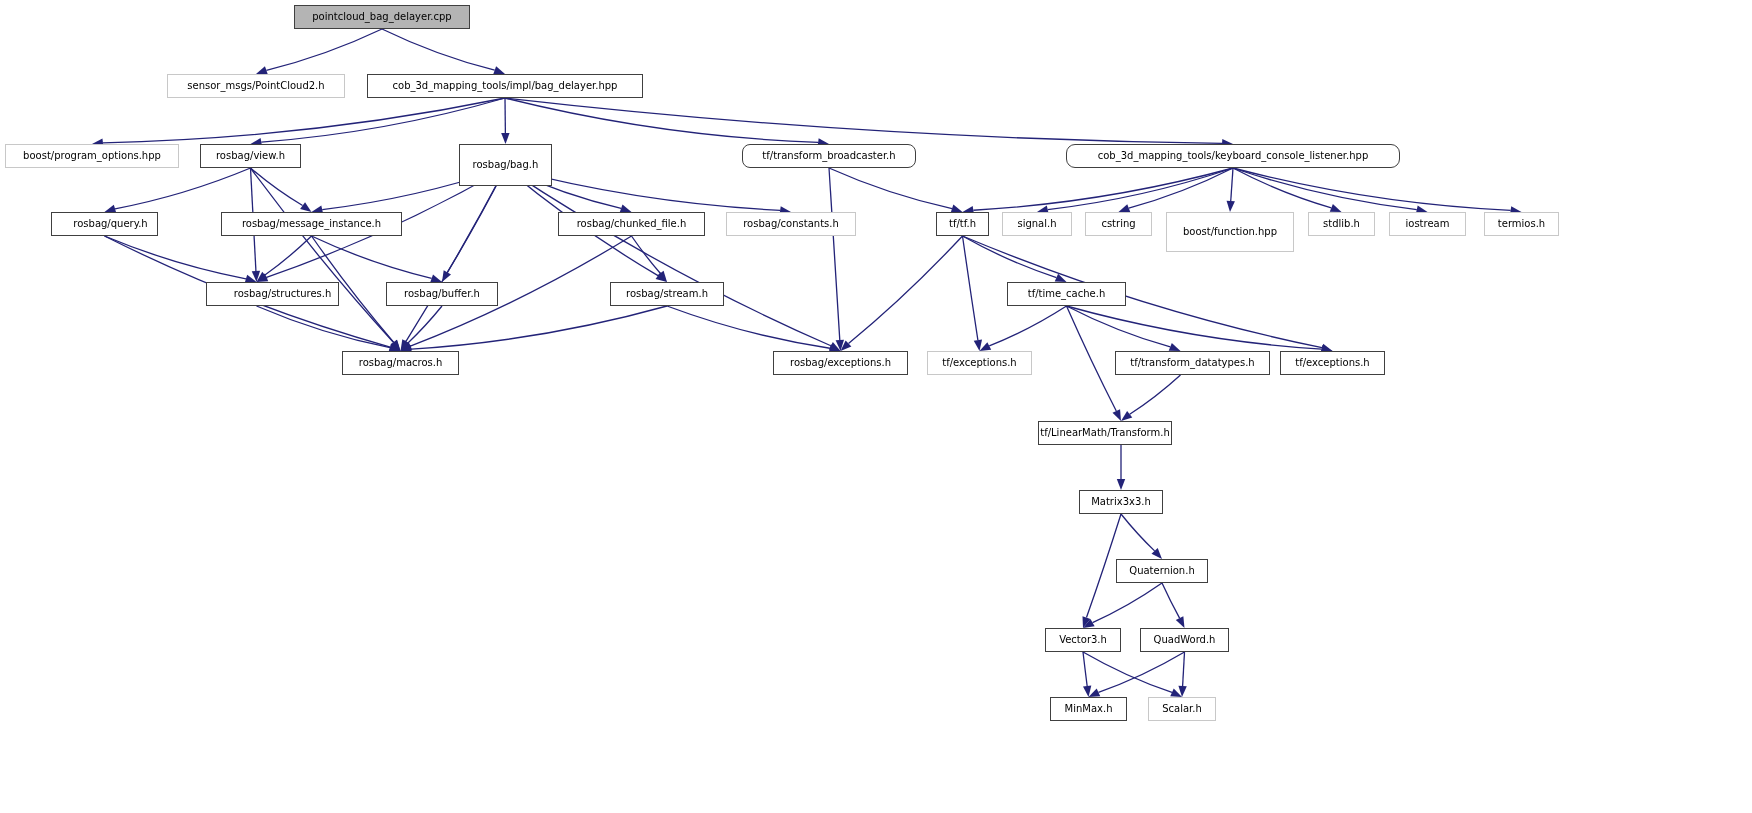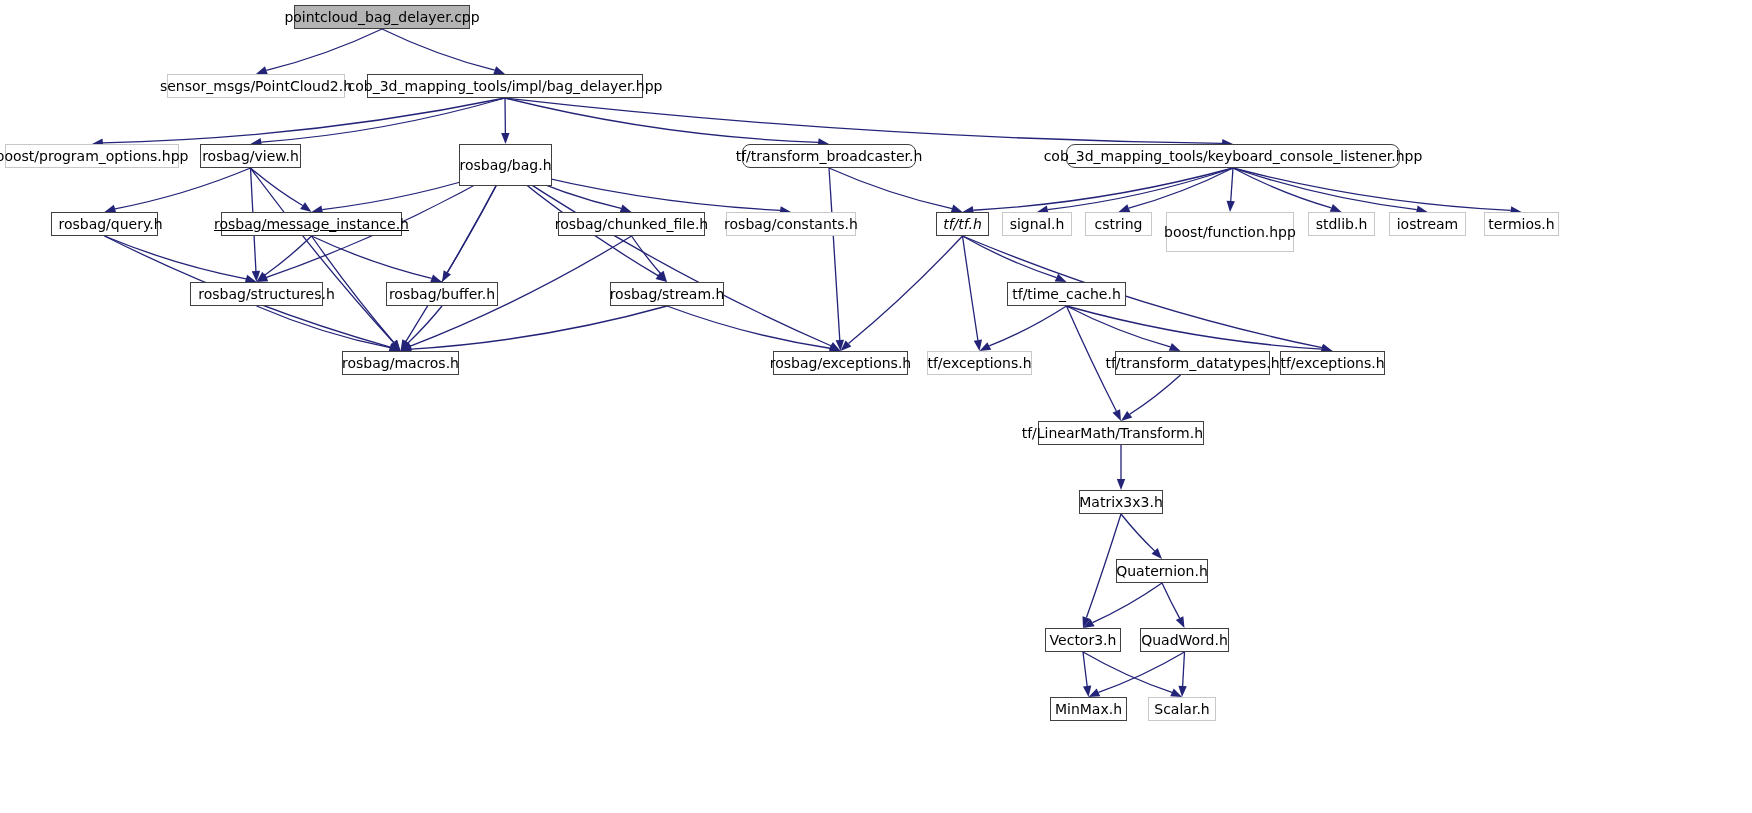--- a/index.html
+++ b/index.html
@@ -1,20 +1,20 @@
 <!DOCTYPE html>
 <html><head>
 <meta charset="utf-8">
 <style>
   html,body{margin:0;padding:0;background:#ffffff;}
   body{font-family:"DejaVu Sans",sans-serif;}
   #graph{position:relative;width:1752px;height:813px;overflow:hidden;background:#ffffff;}
   #edges{position:absolute;left:0;top:0;width:1752px;height:813px;}
   .node{position:absolute;box-sizing:border-box;display:flex;align-items:center;justify-content:center;
-        background:#ffffff;white-space:nowrap;color:#000000;font-size:14px;line-height:1;}
+        background:#ffffff;white-space:nowrap;color:#000000;font-size:10px;line-height:1;}
   .node.solid{border:1.4px solid #404040;}
   .node.light{border:1.2px solid #c8c8c8;}
   .node.root{border:1.4px solid #404040;background:#b4b4b4;}
   .node span{pointer-events:none;}
 </style>
 </head>
 <body>
 
 <div id="graph">
   <svg id="edges" xmlns="http://www.w3.org/2000/svg">
@@ -154,51 +154,51 @@
       </div>
       <div class="node solid" style="left: 742px; top: 144px; width: 174px; height: 24px; border-radius: 8px;">
         <span>tf/transform_broadcaster.h</span>
       </div>
       <div class="node solid" style="left: 1066px; top: 144px; width: 334px; height: 24px; border-radius: 9px;">
         <span>cob_3d_mapping_tools/keyboard_console_listener.hpp</span>
       </div>
       <div class="node solid" style="left: 51px; top: 212px; width: 107px; height: 24px; padding-left: 12px;">
         <span>rosbag/query.h</span>
       </div>
-      <div class="node solid" style="left: 221px; top: 212px; width: 181px; height: 24px; text-decoration: underline;">
+      <div class="node solid" style="left: 221px; top: 212px; width: 181px; height: 24px;">
         <span>rosbag/message_instance.h</span>
       </div>
       <div class="node solid" style="left: 558px; top: 212px; width: 147px; height: 24px;">
         <span>rosbag/chunked_file.h</span>
       </div>
       <div class="node light" style="left: 726px; top: 212px; width: 130px; height: 24px;">
         <span>rosbag/constants.h</span>
       </div>
-      <div class="node solid" style="left: 936px; top: 212px; width: 53px; height: 24px; font-style: italic;">
+      <div class="node solid" style="left: 936px; top: 212px; width: 53px; height: 24px;">
         <span>tf/tf.h</span>
       </div>
       <div class="node light" style="left: 1002px; top: 212px; width: 70px; height: 24px;">
         <span>signal.h</span>
       </div>
       <div class="node light" style="left: 1085px; top: 212px; width: 67px; height: 24px;">
         <span>cstring</span>
       </div>
       <div class="node light" style="left: 1166px; top: 212px; width: 128px; height: 40px;">
         <span>boost/function.hpp</span>
       </div>
       <div class="node light" style="left: 1308px; top: 212px; width: 67px; height: 24px;">
         <span>stdlib.h</span>
       </div>
       <div class="node light" style="left: 1389px; top: 212px; width: 77px; height: 24px;">
         <span>iostream</span>
       </div>
       <div class="node light" style="left: 1484px; top: 212px; width: 75px; height: 24px; text-align: right;">
         <span>termios.h</span>
       </div>
-      <div class="node solid" style="left: 190px; top: 282px; width: 133px; height: 24px; padding-left: 20px;">
+      <div class="node solid" style="left: 206px; top: 282px; width: 133px; height: 24px; padding-left: 20px;">
         <span>rosbag/structures.h</span>
       </div>
       <div class="node solid" style="left: 386px; top: 282px; width: 112px; height: 24px;">
         <span>rosbag/buffer.h</span>
       </div>
       <div class="node solid" style="left: 610px; top: 282px; width: 114px; height: 24px;">
         <span>rosbag/stream.h</span>
       </div>
       <div class="node solid" style="left: 1007px; top: 282px; width: 119px; height: 24px;">
         <span>tf/time_cache.h</span>
@@ -211,21 +211,21 @@
       </div>
       <div class="node light" style="left: 927px; top: 351px; width: 105px; height: 24px;">
         <span>tf/exceptions.h</span>
       </div>
       <div class="node solid" style="left: 1103px; top: 351px; width: 155px; height: 24px; margin-left: 12px;">
         <span>tf/transform_datatypes.h</span>
       </div>
       <div class="node solid" style="left: 1280px; top: 351px; width: 105px; height: 24px;">
         <span>tf/exceptions.h</span>
       </div>
-      <div class="node solid" style="left: 1038px; top: 421px; width: 166px; height: 24px; justify-content: flex-end;">
+      <div class="node solid" style="left: 1038px; top: 421px; width: 134px; height: 24px;">
         <span>tf/LinearMath/Transform.h</span>
       </div>
       <div class="node solid" style="left: 1079px; top: 490px; width: 84px; height: 24px;">
         <span>Matrix3x3.h</span>
       </div>
       <div class="node solid" style="left: 1116px; top: 559px; width: 92px; height: 24px;">
         <span>Quaternion.h</span>
       </div>
       <div class="node solid" style="left: 1045px; top: 628px; width: 76px; height: 24px;">
         <span>Vector3.h</span>

